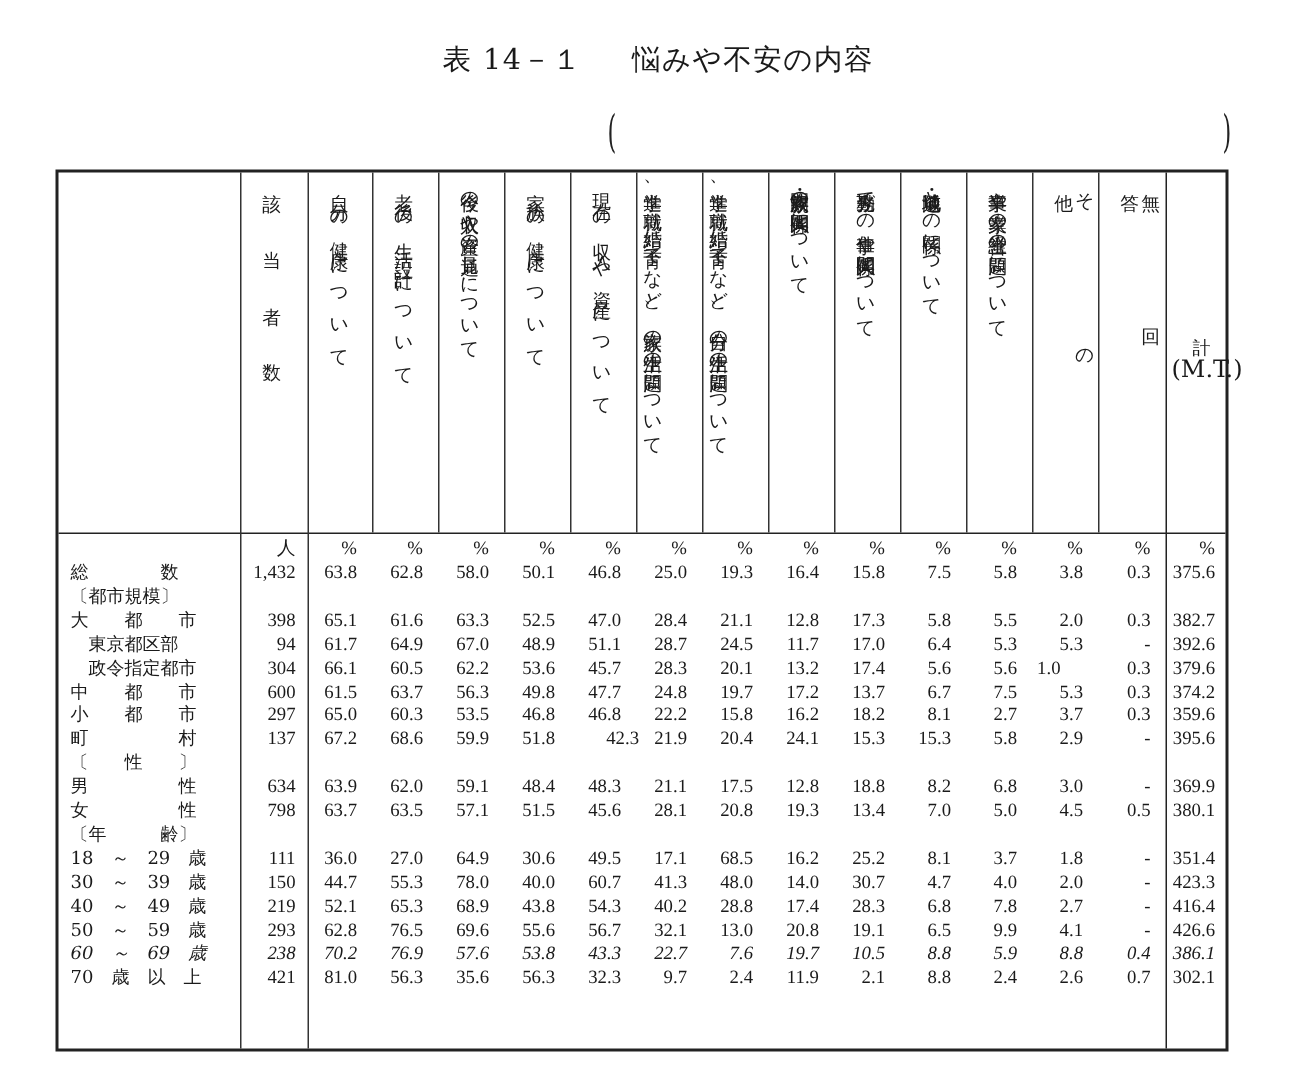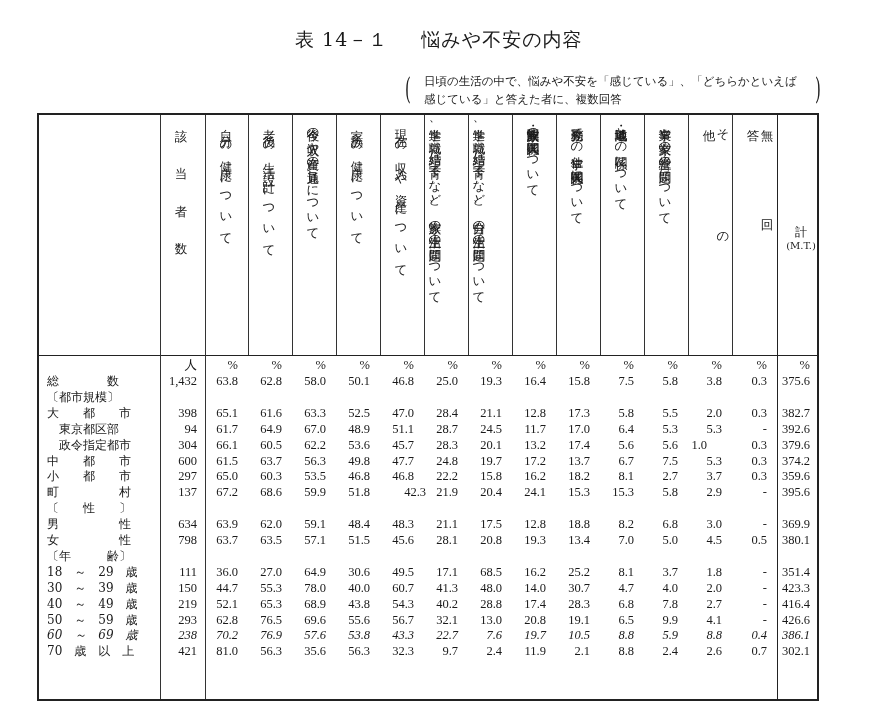--- a/index.html
+++ b/index.html
@@ -26,21 +26,20 @@
 </head>
 <body>
 
 <div class="title">
   <span class="num">表 14－１</span>
   <span>悩みや不安の内容</span>
 </div>
 
 <div class="note">
   <span class="lp">(</span>
-  <div class="txt">日頃の生活の中で、悩みや不安を「感じている」、「どちらかといえば感じている」と答えた者に、複数回答</div>
   <span class="rp">)</span>
 </div>
 
 <div class="table" id="tbl">
   <div class="hdr" id="hdr">
       <div class="col-h sp" style="left: 135px; letter-spacing: 38px;">該当者数</div>
       <div class="col-h" style="left: 180px; height: 232px; letter-spacing: 6px;">自分の健康について</div>
       <div class="col-h" style="left: 223px; height: 232px; letter-spacing: 6px;">老後の生活設計について</div>
       <div class="col-h" style="left: 267px; height: 232px;">今後の収入や資産の見通しについて</div>
       <div class="col-h" style="left: 311px; height: 232px; letter-spacing: 6px;">家族の健康について</div>
@@ -48,21 +47,21 @@
       <div class="col-h" style="left: 389px; height: 232px;">進学、就職、結婚、子育てなど、家族の生活上の問題について</div>
       <div class="col-h" style="left: 433px; height: 232px;">進学、就職、結婚、子育てなど、自分の生活上の問題について</div>
       <div class="col-h" style="left: 487px; height: 232px;">家族・親族間の人間関係について</div>
       <div class="col-h" style="left: 531px; height: 232px;">勤務先での仕事や人間関係について</div>
       <div class="col-h" style="left: 575px; height: 232px;">近隣・地域との関係について</div>
       <div class="col-h" style="left: 619px; height: 232px;">事業や家業の経営上の問題について</div>
       <div class="col-h" style="left: 663px; height: 232px; letter-spacing: 90px;">その他</div>
       <div class="col-h" style="left: 707px; height: 232px; letter-spacing: 90px;">無回答</div>
       <div style="position: absolute; left: 742px; top: 110px; width: 40px; text-align: center; font-size: 12px; line-height: 14px;">
         <div>計</div>
-        <div style="font-size: 10px;">(M.T.)</div>
+        <div style="font-size: 16px;">(M.T.)</div>
       </div>
     </div>
   <div class="body-rows" id="rows">
       <div class="row" style="top: 0px;">
         <span class="cell" style="right: 620px;">人</span>
         <span class="cell" style="right: 579px;">%</span>
         <span class="cell" style="right: 535px;">%</span>
         <span class="cell" style="right: 491px;">%</span>
         <span class="cell" style="right: 447px;">%</span>
         <span class="cell" style="right: 403px;">%</span>

